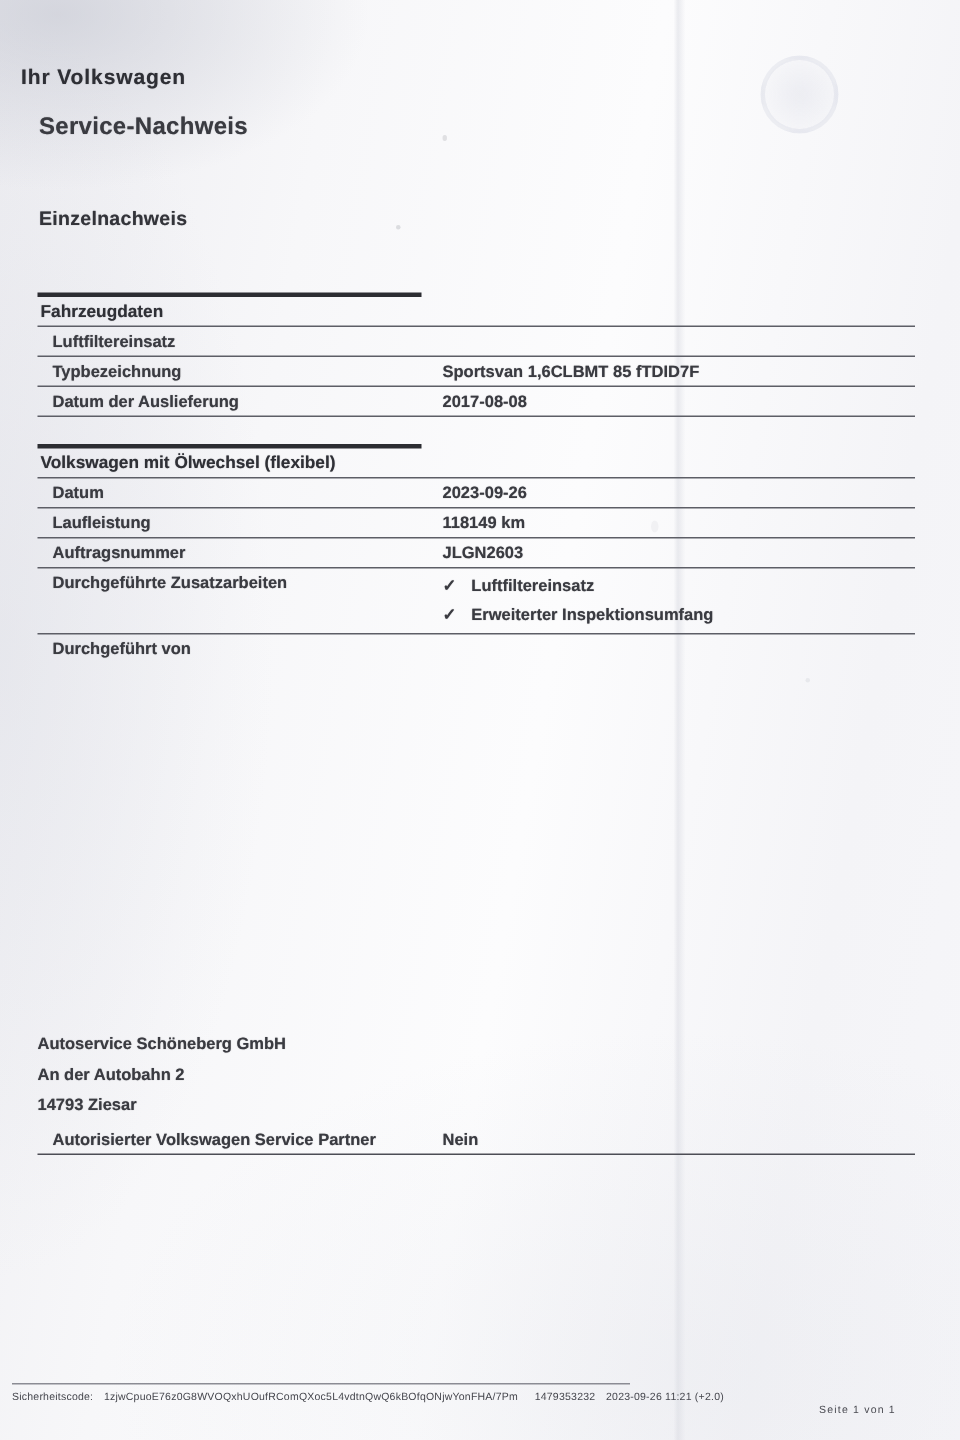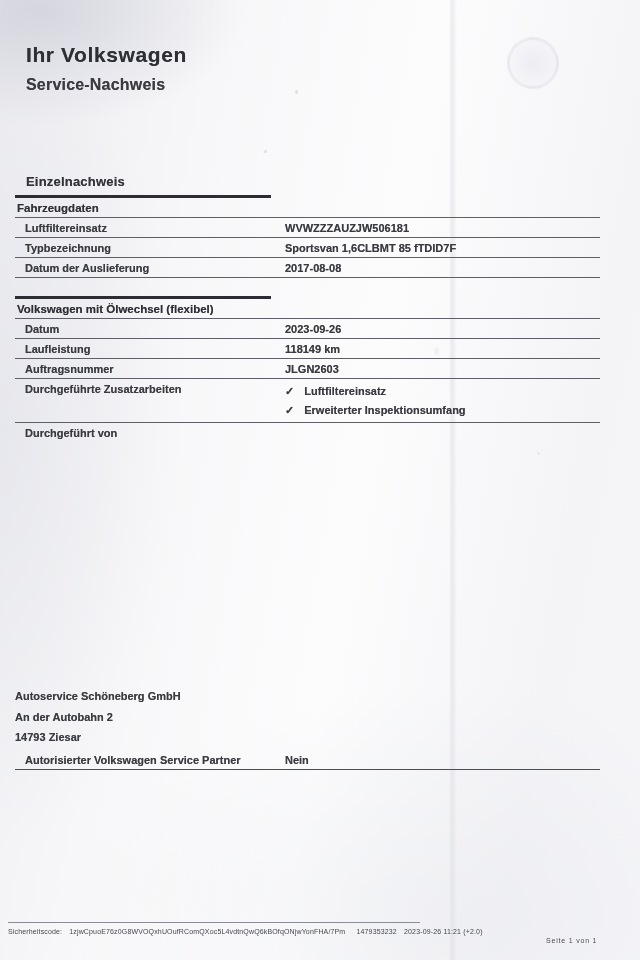--- a/index.html
+++ b/index.html
@@ -15,33 +15,33 @@
       radial-gradient(ellipse 320px 180px at 6% 1%, rgba(186,189,201,0.50), transparent 65%),
       radial-gradient(ellipse 260px 600px at 0% 45%, rgba(214,216,225,0.38), transparent 70%),
       radial-gradient(ellipse 500px 300px at 70% 95%, rgba(222,224,231,0.30), transparent 75%),
       linear-gradient(to right, rgba(0,0,0,0) 449px, rgba(201,203,213,0.35) 452px, rgba(0,0,0,0) 457px),
       linear-gradient(100deg, #ededf1 0%, #f7f7f9 28%, #fcfcfd 55%, #f4f4f7 82%, #f6f6f9 100%);
     color:#3a3b41;
   }
   .soft { text-shadow:0 0 0.6px rgba(58,59,65,0.65); }
 
   
-  .brand   { position:absolute; left:26px; top:43px;  font-size:21px; font-weight:bold; letter-spacing:0.6px; color:#2e2f35; }
+  .brand   { position:absolute; left:14px; top:43px;  font-size:14px; font-weight:bold; letter-spacing:0.6px; color:#2e2f35; }
   .doctype { position:absolute; left:26px; top:76px;  font-size:16px; font-weight:bold; letter-spacing:0.2px; color:#3a3b41; }
-  .heading { position:absolute; left:26px; top:138px; font-size:13px;   font-weight:bold; letter-spacing:0.2px; color:#33343a;margin-top:36px; }
+  .heading { position:absolute; left:26px; top:138px; font-size:13px;   font-weight:bold; letter-spacing:0.2px; color:#33343a; }
 
   
   .wm {
     position:absolute; left:507px; top:37px; width:46px; height:46px; border-radius:50%;
     border:3px solid rgba(168,173,198,0.16);
     background:radial-gradient(circle at 50% 50%, rgba(168,173,198,0.14), rgba(168,173,198,0.04) 70%, transparent 75%);
   }
 
   
-  .section { position:absolute; left:15px; width:585px; font-size:11px; }
+  .section { position:absolute; left:25px; width:585px; font-size:11px; }
   .thickbar { width:256px; height:3px; background:#2c2d32; }
   .sec-title {
     font-weight:bold; font-size:11.5px; color:#2f3036;
     padding:4px 0 3px 2px; border-bottom:1px solid #5d5e66;
   }
   .trow { display:flex; align-items:flex-start; padding:3px 0 2px; border-bottom:1px solid #5d5e66; }
   .trow.noline { border-bottom:none;flex-direction:column; }
   .trow.endline { border-bottom:1.5px solid #4c4d55; }
   .lbl { flex:0 0 260px; padding-left:10px; font-weight:bold; line-height:14px; }
   .val { flex:1; font-weight:bold; line-height:14px; }
@@ -69,21 +69,20 @@
   <div class="brand soft">Ihr Volkswagen</div>
   <div class="doctype soft">Service-Nachweis</div>
   <div class="heading soft">Einzelnachweis</div>
 
   <div class="section soft" style="top:195px">
     <div class="thickbar"></div>
     <div class="sec-title">Fahrzeugdaten</div>
 
     <div class="trow">
       <div class="lbl">Luftfiltereinsatz</div>
-      <div class="val">WVWZZZAUZJW506181</div>
     </div>
     <div class="trow">
       <div class="lbl">Typbezeichnung</div>
       <div class="val">Sportsvan 1,6CLBMT 85 fTDID7F</div>
     </div>
     <div class="trow">
       <div class="lbl">Datum der Auslieferung</div>
       <div class="val">2017-08-08</div>
     </div>
   </div>

